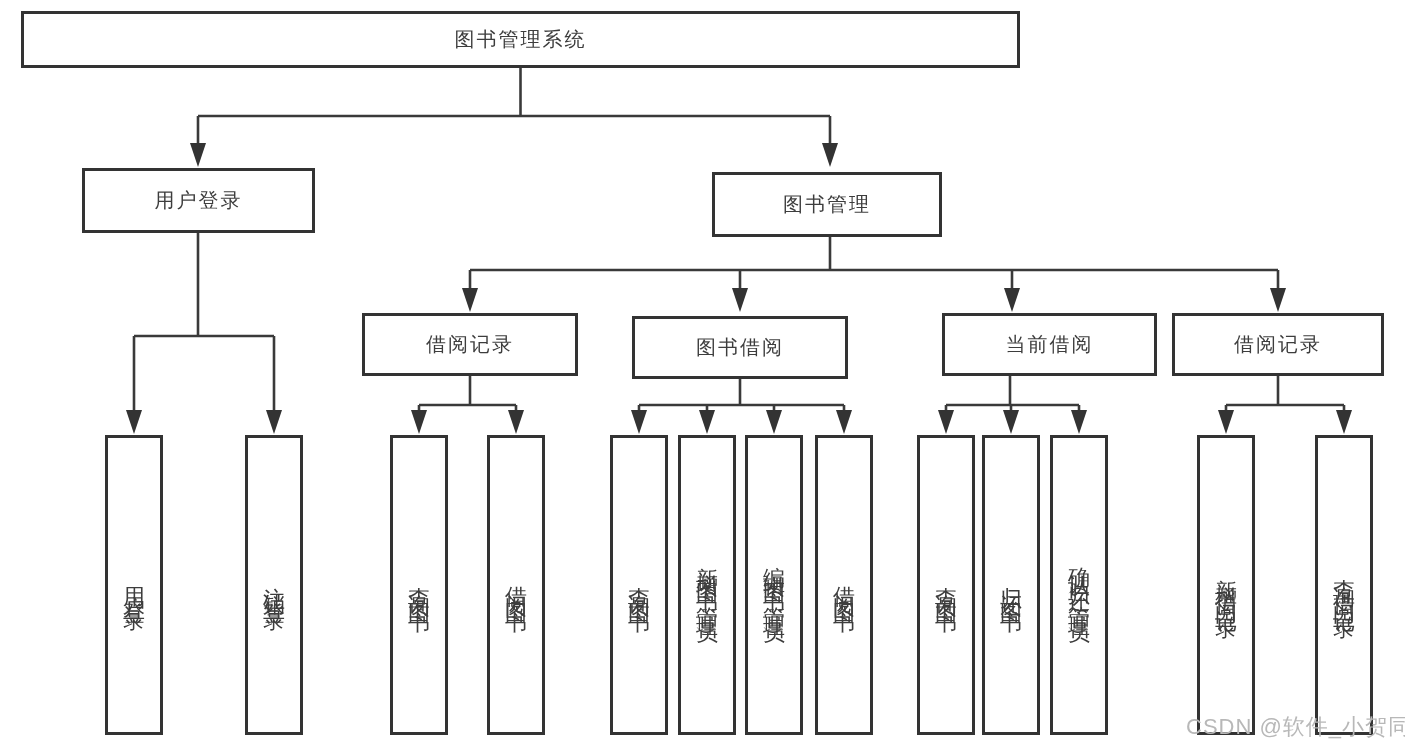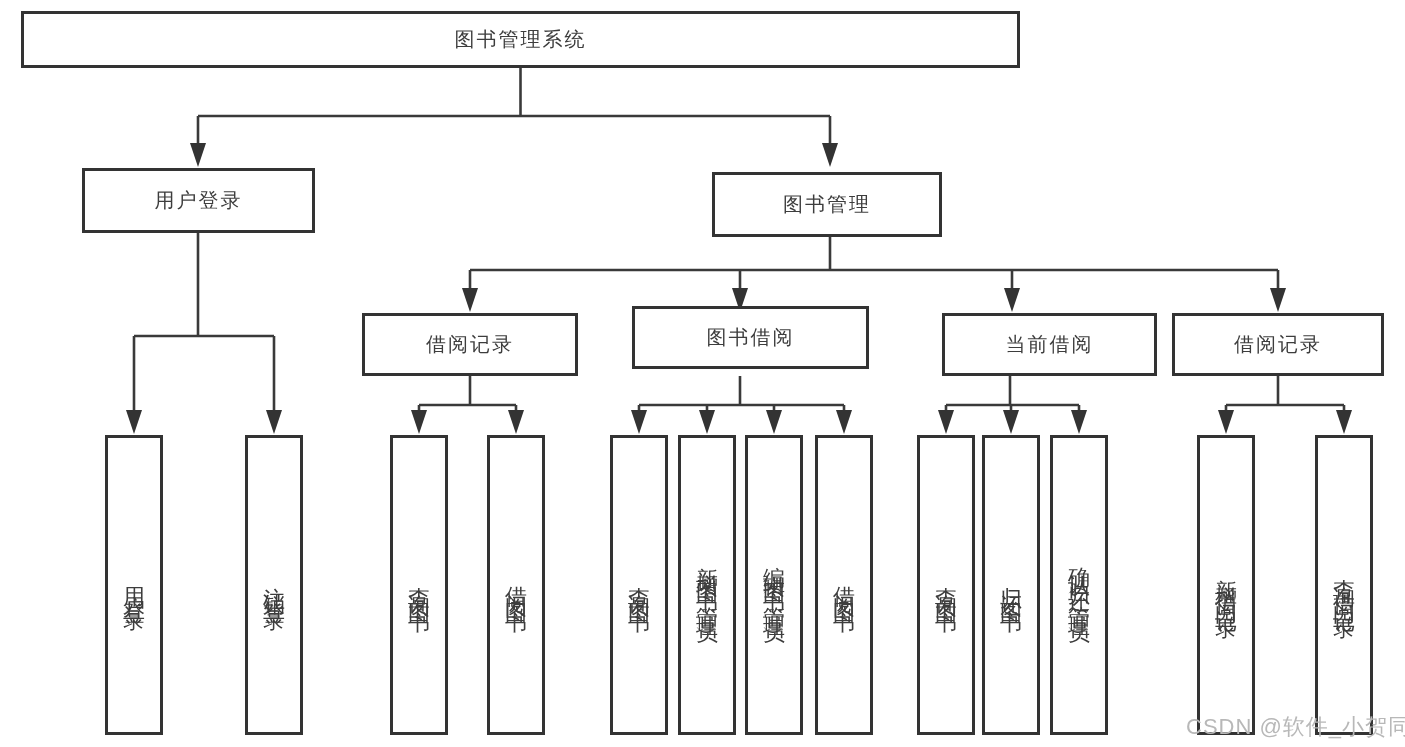--- a/index.html
+++ b/index.html
@@ -128,21 +128,21 @@
   <div class="box" style="left:82px;top:168px;width:233px;height:65px">
     <span class="hlabel">用户登录</span>
   </div>
   <div class="box" style="left:712px;top:172px;width:230px;height:65px">
     <span class="hlabel">图书管理</span>
   </div>
 
   <div class="box" style="left:362px;top:313px;width:216px;height:63px">
     <span class="hlabel">借阅记录</span>
   </div>
-  <div class="box" style="left:632px;top:306px;width:237px;height:63px">
+  <div class="box" style="left:632px;top:316px;width:216px;height:63px">
     <span class="hlabel">图书借阅</span>
   </div>
   <div class="box" style="left:942px;top:313px;width:215px;height:63px">
     <span class="hlabel">当前借阅</span>
   </div>
   <div class="box" style="left:1172px;top:313px;width:212px;height:63px">
     <span class="hlabel">借阅记录</span>
   </div>
 
   <div class="box leaf" style="left:105px">

